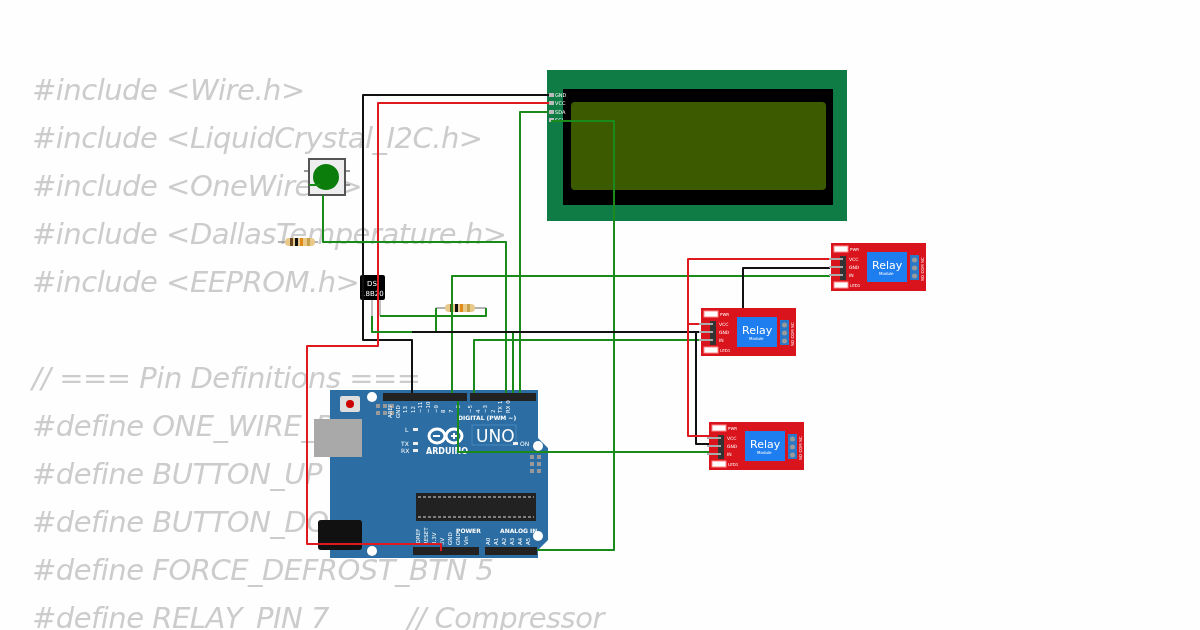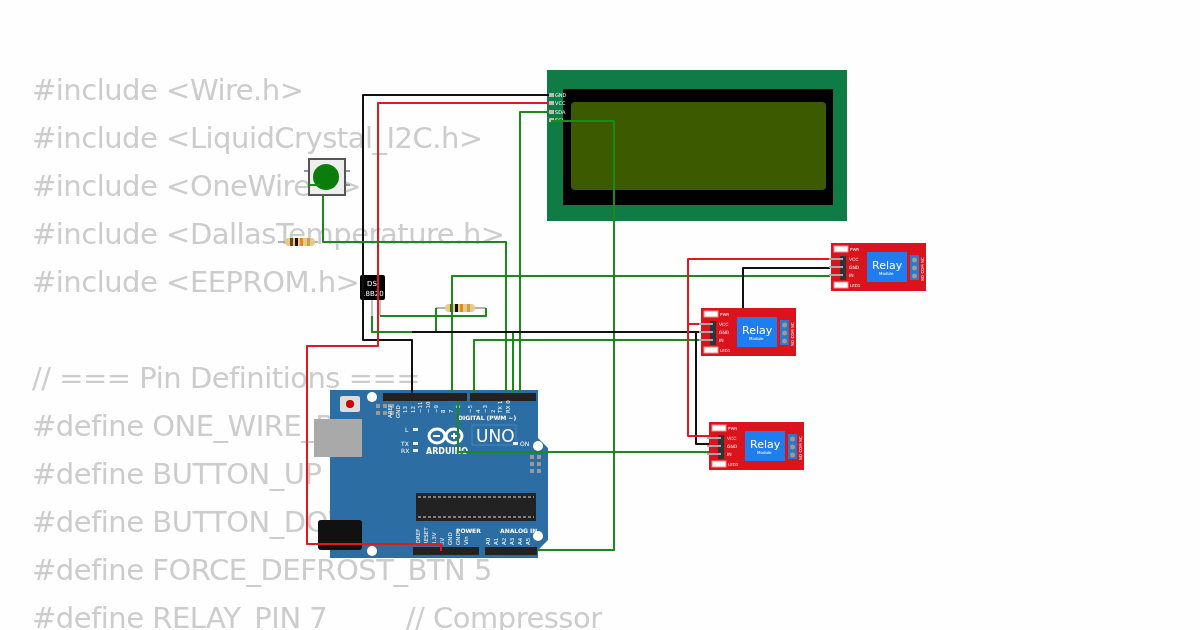--- a/index.html
+++ b/index.html
@@ -1,18 +1,18 @@
 <!DOCTYPE html>
 <html><head>
 <meta charset="utf-8">
 <style>
   html, body { margin:0; padding:0; }
   body { width:1200px; height:630px; background:#fefefe; position:relative; overflow:hidden; font-family:"DejaVu Sans", sans-serif; }
   .code { position:absolute; left:32px; top:66px; margin:0; color:#cccccc; font-family:"DejaVu Sans", sans-serif; font-size:29px; line-height:48px; white-space:pre; letter-spacing:-0.5px; z-index:1; }
-  .code .line { display:block; height:48px; }
+  .code .line { display:block; height:48px;font-style:italic; }
   svg.circuit { position:absolute; left:0; top:0; width:1200px; height:630px; z-index:2; }
   .lbl { font-family:"DejaVu Sans", sans-serif; }
 </style>
 </head>
 <body>
 
 <pre class="code"><span class="line">#include &lt;Wire.h&gt;</span><span class="line">#include &lt;LiquidCrystal_I2C.h&gt;</span><span class="line">#include &lt;OneWire.h&gt;</span><span class="line">#include &lt;DallasTemperature.h&gt;</span><span class="line">#include &lt;EEPROM.h&gt;</span><span class="line"></span><span class="line">// === Pin Definitions ===</span><span class="line">#define ONE_WIRE_BUS 2</span><span class="line">#define BUTTON_UP 3</span><span class="line">#define BUTTON_DOWN 4</span><span class="line">#define FORCE_DEFROST_BTN 5</span><span class="line">#define RELAY_PIN 7         // Compressor</span></pre>
 
 <svg class="circuit" viewBox="0 0 1200 630" xmlns="http://www.w3.org/2000/svg">
 

